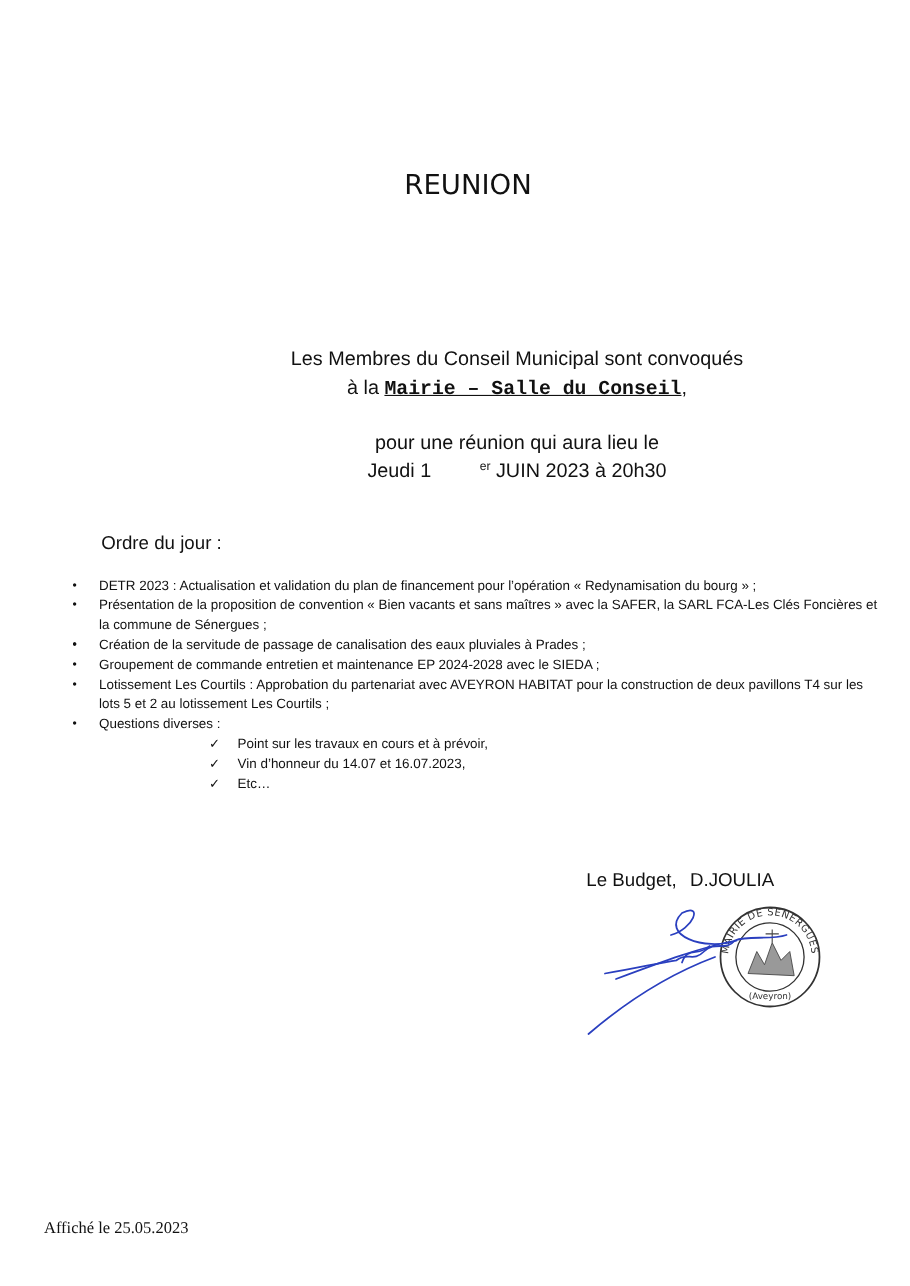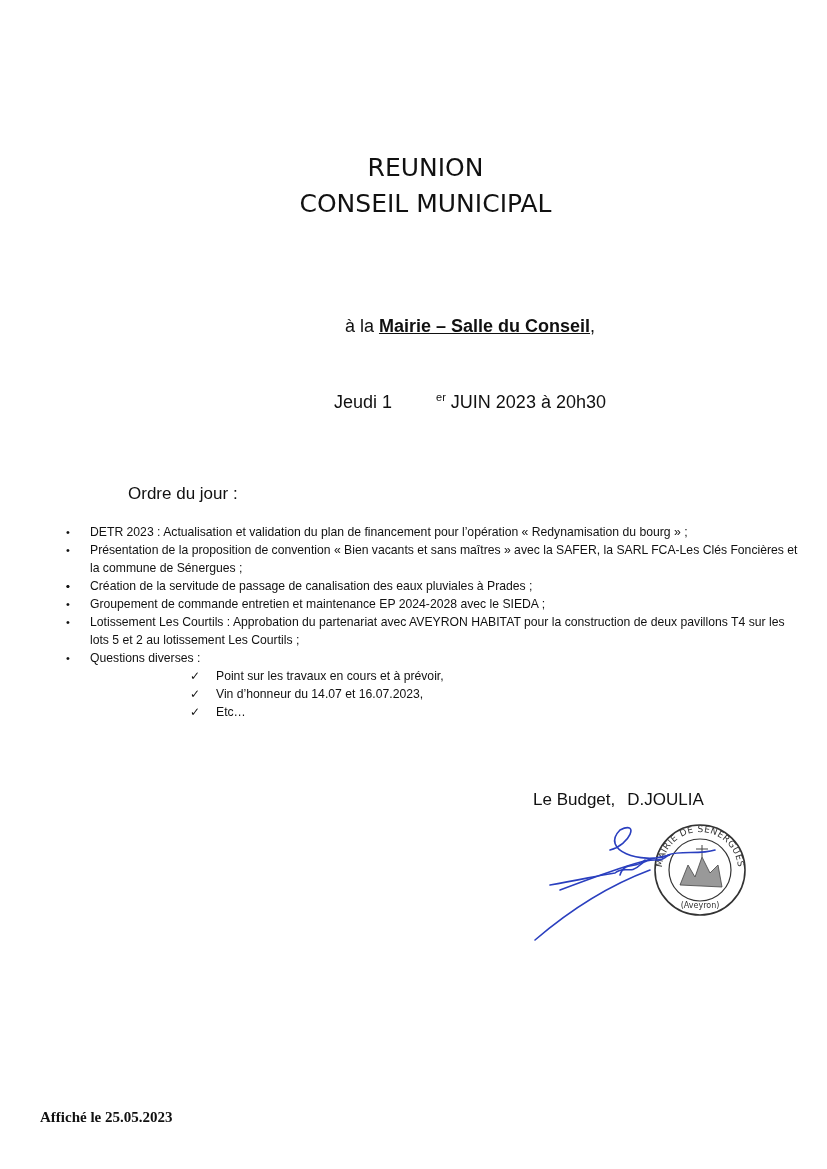--- a/index.html
+++ b/index.html
@@ -34,29 +34,29 @@
       text-align: center;
       font-family: "Liberation Sans", sans-serif;
       font-size: 18px;
       line-height: 26px;
     }
     .conv1 { top: 313px; }
     .conv2 { top: 389px; }
     .place {
       font-weight: bold;
       text-decoration: underline;
+      font-family: Liberation Mono, monospace;
     }
     sup { font-size: 11px; line-height: 0; margin-left: 44px; }
     .ordre {
       position: absolute;
       left: 92px;
       top: 482px;
       font-size: 17px;
       line-height: 24px;
-      margin-left: 36px;
     }
     ul.agenda {
       position: absolute;
       left: 60px;
       top: 523px;
       width: 740px;
       margin: 0;
       padding: 0;
       list-style: none;
       font-size: 12.2px;
@@ -103,36 +103,36 @@
       width: 270px;
       height: 140px;
     }
     .posted {
       position: absolute;
       left: 40px;
       top: 1107px;
       font-family: "Liberation Serif", serif;
       font-size: 15px;
       line-height: 20px;
-      font-weight: bold;
     }
   </style>
 </head>
 <body>
 
 <div class="title">
   <div>REUNION</div>
-  <div>CONSEIL MUNICIPAL</div>
 </div>
 
 <div class="convocation conv1">
+  <div>Les Membres du Conseil Municipal sont convoqués</div>
   <div><span>à la </span><span class="place">Mairie – Salle du Conseil</span><span>,</span></div>
 </div>
 
 <div class="convocation conv2">
+  <div>pour une réunion qui aura lieu le</div>
   <div><span>Jeudi 1</span><sup>er</sup><span> JUIN 2023 à 20h30</span></div>
 </div>
 
 <div class="ordre">Ordre du jour :</div>
 
 <ul class="agenda">
   <li><span class="bullet">•</span><span>DETR 2023 : Actualisation et validation du plan de financement pour l’opération « Redynamisation du bourg » ;</span></li>
   <li><span class="bullet">•</span><span>Présentation de la proposition de convention « Bien vacants et sans maîtres » avec la SAFER, la SARL FCA-Les Clés Foncières et la commune de Sénergues ;</span></li>
   <li><span class="bullet">•</span></li>
   <li><span class="bullet">•</span><span>Création de la servitude de passage de canalisation des eaux pluviales à Prades ;</span></li>

